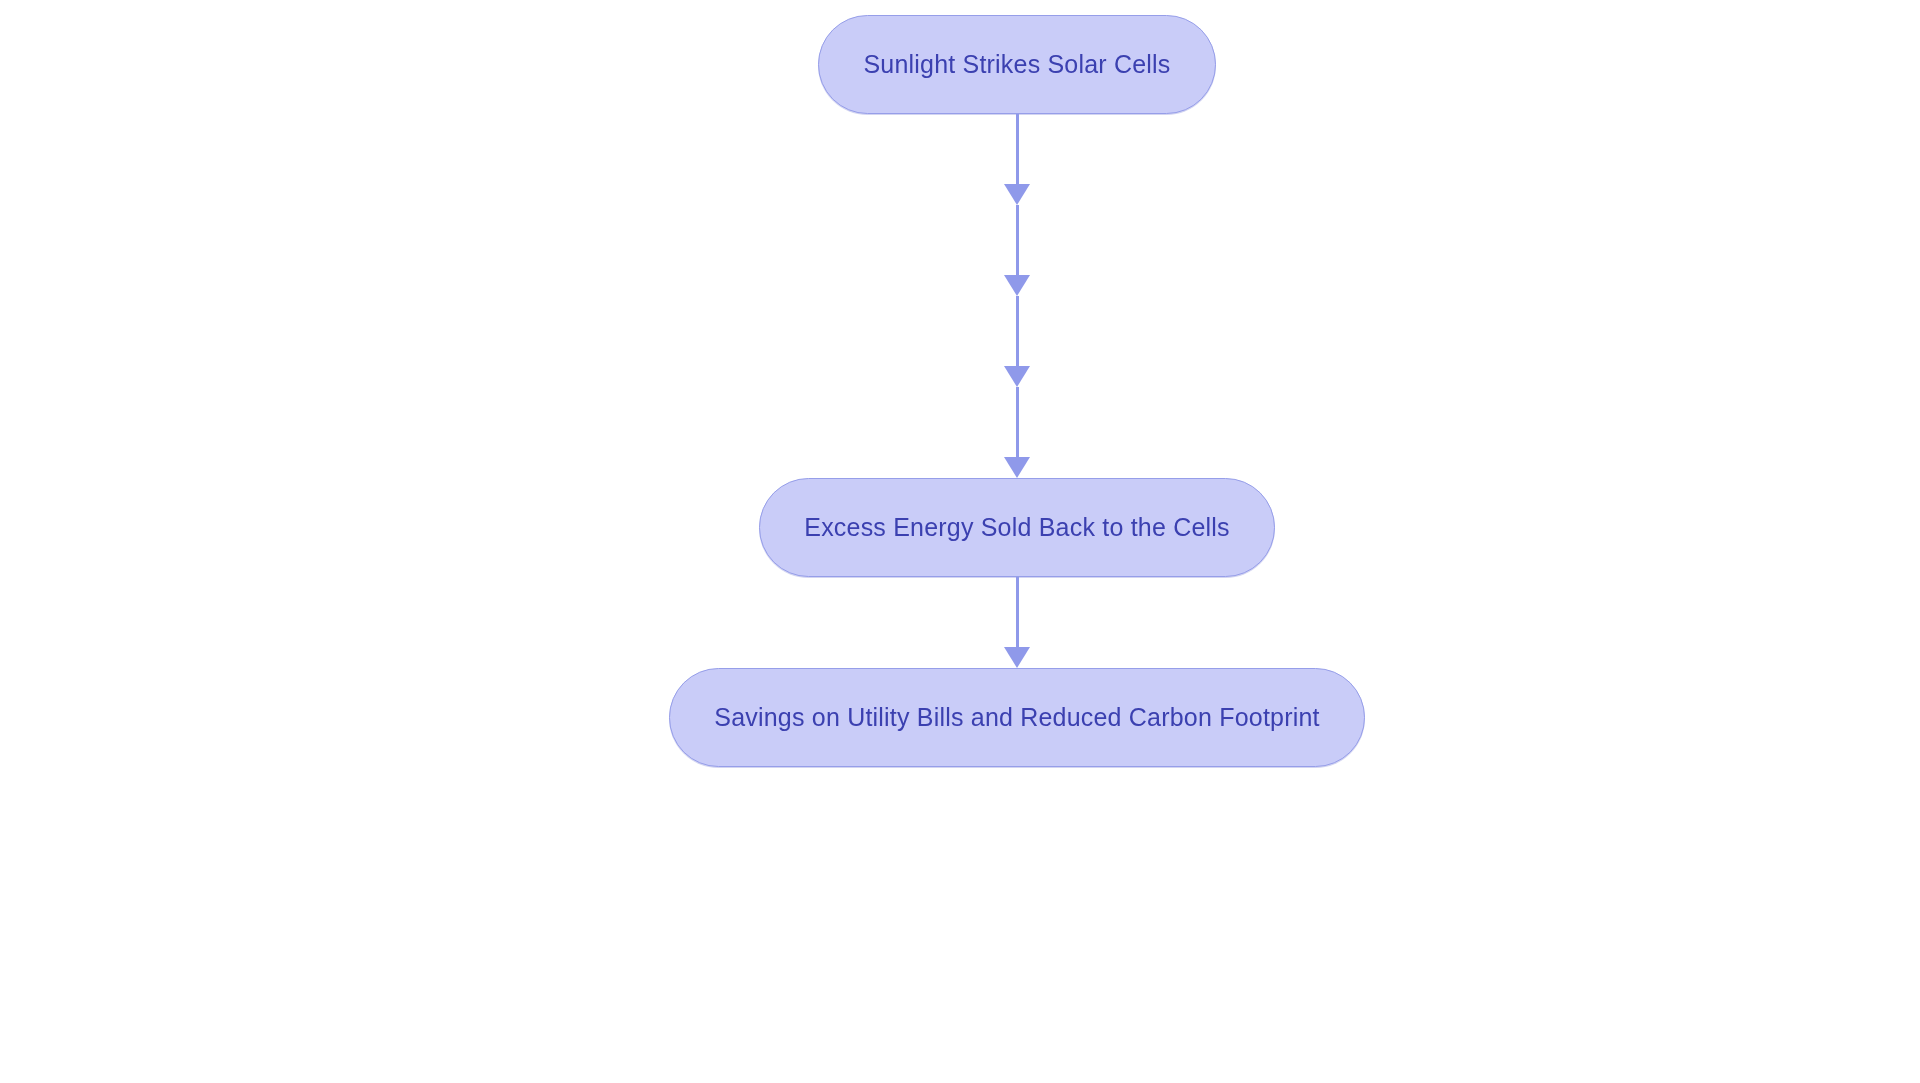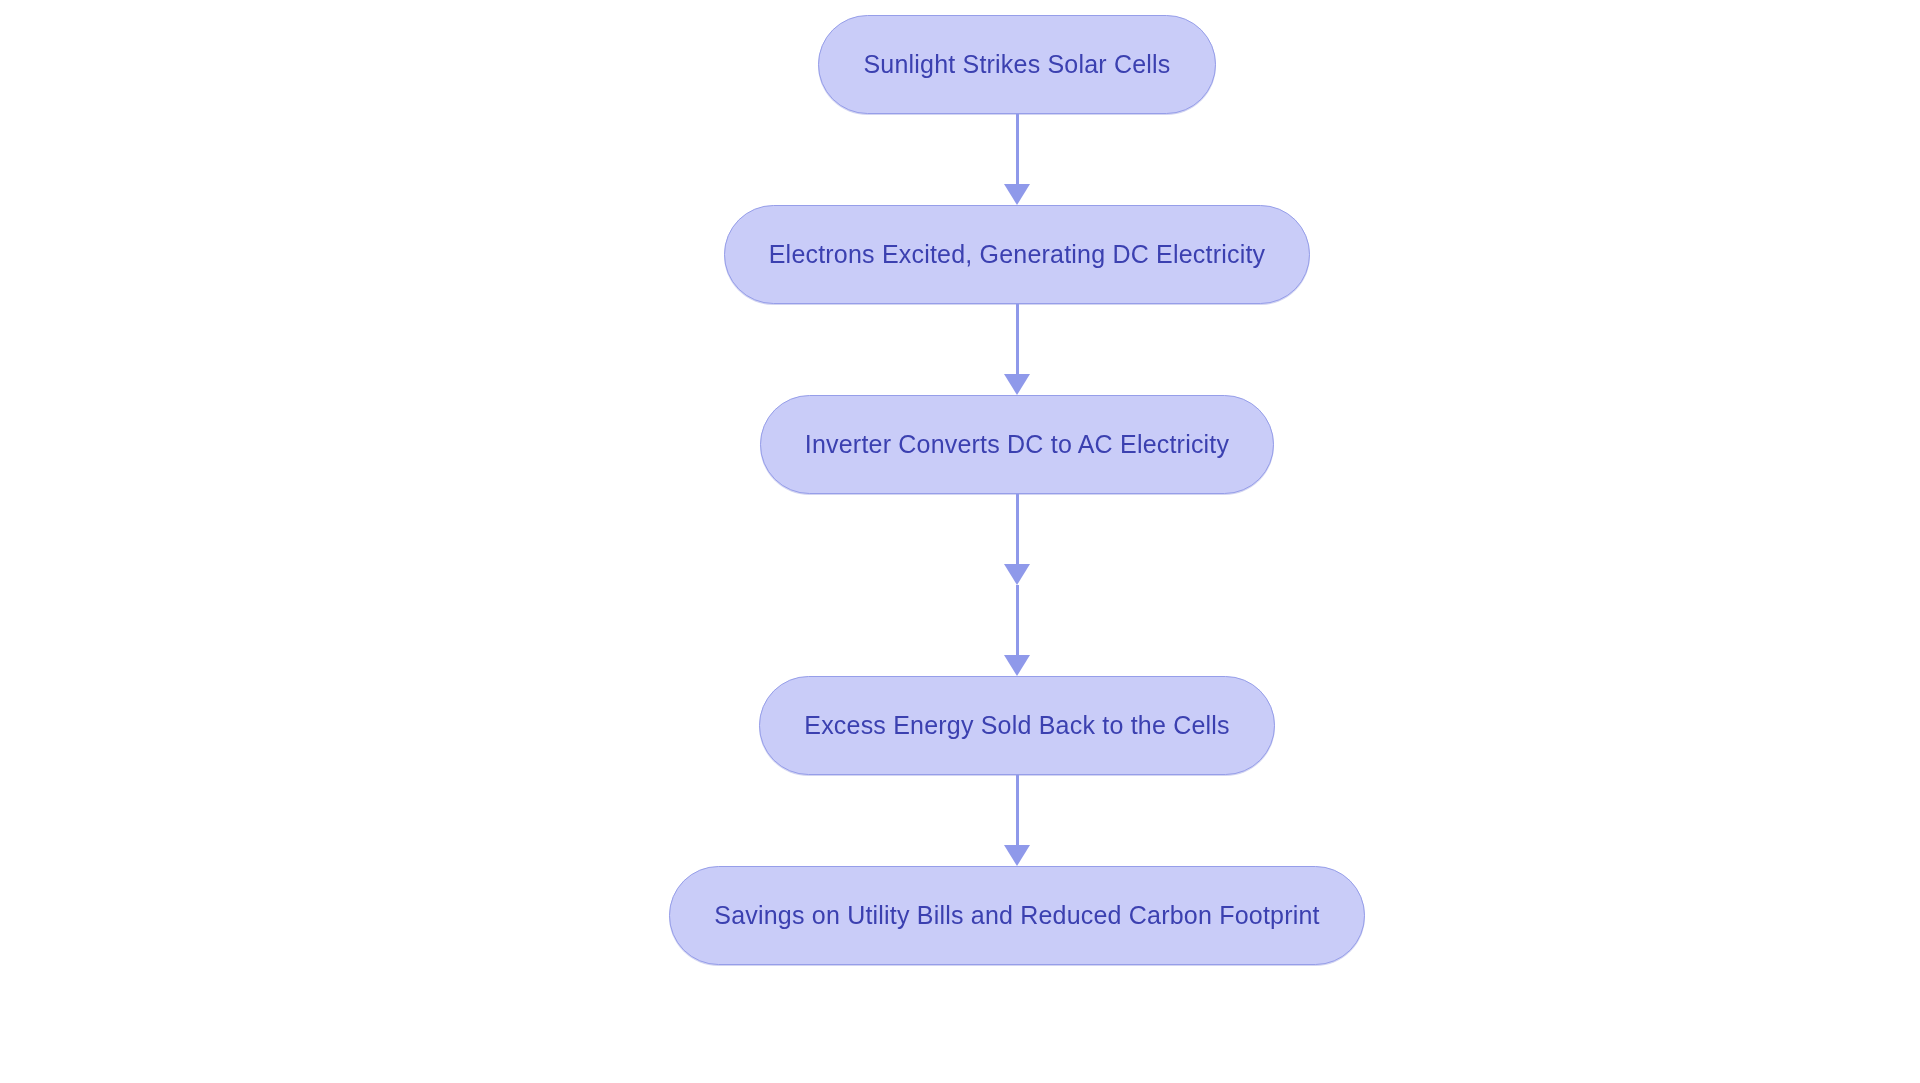--- a/index.html
+++ b/index.html
@@ -74,32 +74,26 @@
 
   <div class="node">
     <span class="node-label">Sunlight Strikes Solar Cells</span>
   </div>
 
   <div class="edge">
     <div class="edge-line"></div>
     <div class="edge-head"></div>
   </div>
 
-  <div class="node">
-    <span class="node-label">Electrons Excited, Generating DC Electricity</span>
-  </div>
 
   <div class="edge">
     <div class="edge-line"></div>
     <div class="edge-head"></div>
   </div>
 
-  <div class="node">
-    <span class="node-label">Inverter Converts DC to AC Electricity</span>
-  </div>
 
   <div class="edge">
     <div class="edge-line"></div>
     <div class="edge-head"></div>
   </div>
 
 
   <div class="edge">
     <div class="edge-line"></div>
     <div class="edge-head"></div>

